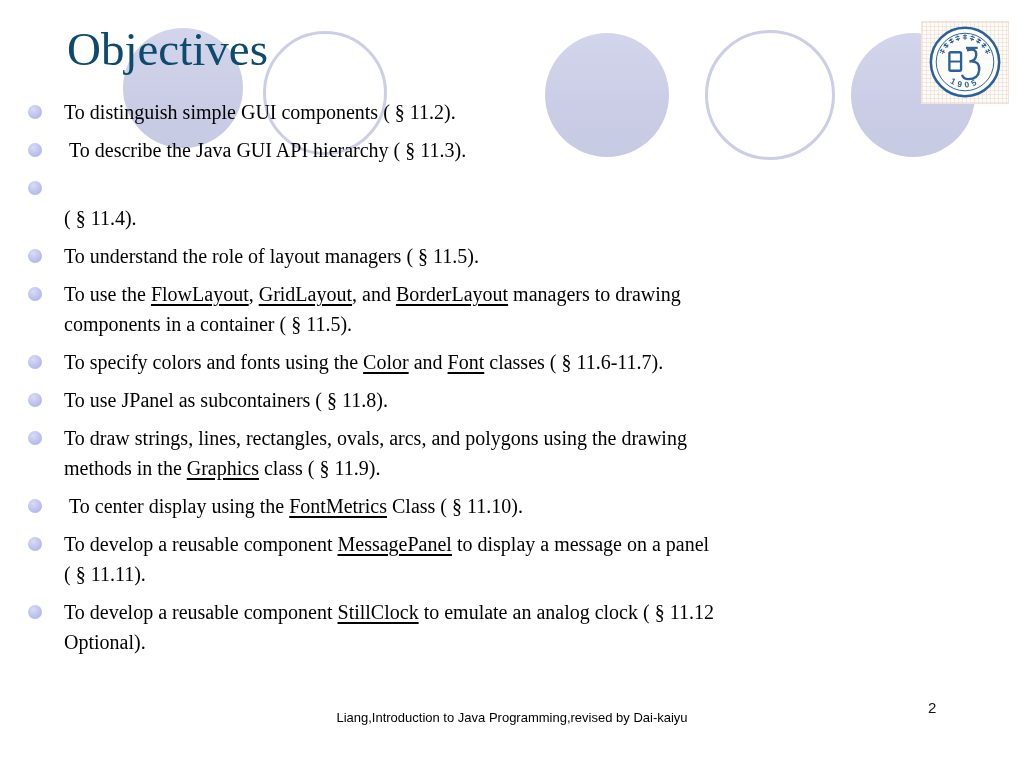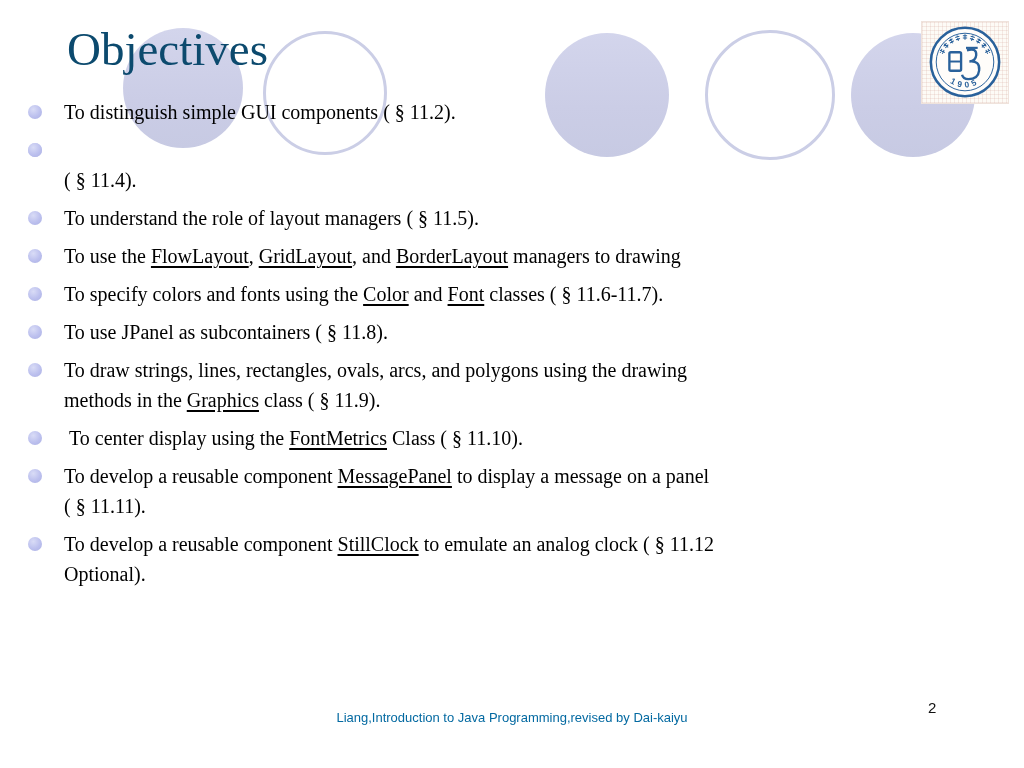--- a/index.html
+++ b/index.html
@@ -54,21 +54,21 @@
     position:absolute; left:6px; top:8px;
     width:14px; height:14px; border-radius:50%;
     background:radial-gradient(circle at 38% 32%, #d9dcf6 0%, #bcc0ee 55%, #abb0e3 100%);
   }
   .u { text-decoration:underline; text-decoration-thickness:2px; text-underline-offset:3px; }
 
   .footer-credit {
     position:absolute; left:0; right:0; top:710px; z-index:1;
     text-align:center;
     font-family:"Liberation Sans", sans-serif;
-    font-size:13px; color:#0369a1;
+    font-size:13px; color:#000000;
   }
   .page-number {
     position:absolute; left:928px; top:699px; z-index:1;
     font-family:"Liberation Sans", sans-serif;
     font-size:15px; color:#111111;
   }
 </style>
 </head>
 <body>
 
@@ -108,24 +108,24 @@
       <text font-family="Liberation Sans, sans-serif" font-size="8.5" font-weight="bold" fill="#29619b" letter-spacing="3.5">
         <textPath href="#yearArc" startOffset="50%" text-anchor="middle">1905</textPath>
       </text>
     </svg>
   </div>
 
   <div class="title">Objectives</div>
 
   <ul class="obj">
       <li><span class="dot"></span><span>To distinguish simple GUI components ( § 11.2).</span></li>
-      <li><span class="dot"></span></li>
+      <li><span class="dot"></span><span> To describe the Java GUI API hierarchy ( § 11.3).</span></li>
       <li><span class="dot"></span><br><span>( § 11.4).</span></li>
       <li><span class="dot"></span><span>To understand the role of layout managers ( § 11.5).</span></li>
-      <li><span class="dot"></span><span>To use the </span><span class="u">FlowLayout</span><span>, </span><span class="u">GridLayout</span><span>, and </span><span class="u">BorderLayout</span><span> managers to drawing</span><br></li>
+      <li><span class="dot"></span><span>To use the </span><span class="u">FlowLayout</span><span>, </span><span class="u">GridLayout</span><span>, and </span><span class="u">BorderLayout</span><span> managers to drawing</span><br><span>components in a container ( § 11.5).</span></li>
       <li><span class="dot"></span><span>To specify colors and fonts using the </span><span class="u">Color</span><span> and </span><span class="u">Font</span><span> classes ( § 11.6-11.7).</span></li>
       <li><span class="dot"></span><span>To use JPanel as subcontainers ( § 11.8).</span></li>
       <li><span class="dot"></span><span>To draw strings, lines, rectangles, ovals, arcs, and polygons using the drawing</span><br><span>methods in the </span><span class="u">Graphics</span><span> class ( § 11.9).</span></li>
       <li><span class="dot"></span><span> To center display using the </span><span class="u">FontMetrics</span><span> Class ( § 11.10).</span></li>
       <li><span class="dot"></span><span>To develop a reusable component </span><span class="u">MessagePanel</span><span> to display a message on a panel</span><br><span>( § 11.11).</span></li>
       <li><span class="dot"></span><span>To develop a reusable component </span><span class="u">StillClock</span><span> to emulate an analog clock ( § 11.12</span><br><span>Optional).</span></li>
     </ul>
 
   <div class="footer-credit">Liang,Introduction to Java Programming,revised by Dai-kaiyu</div>
   <div class="page-number">2</div>

